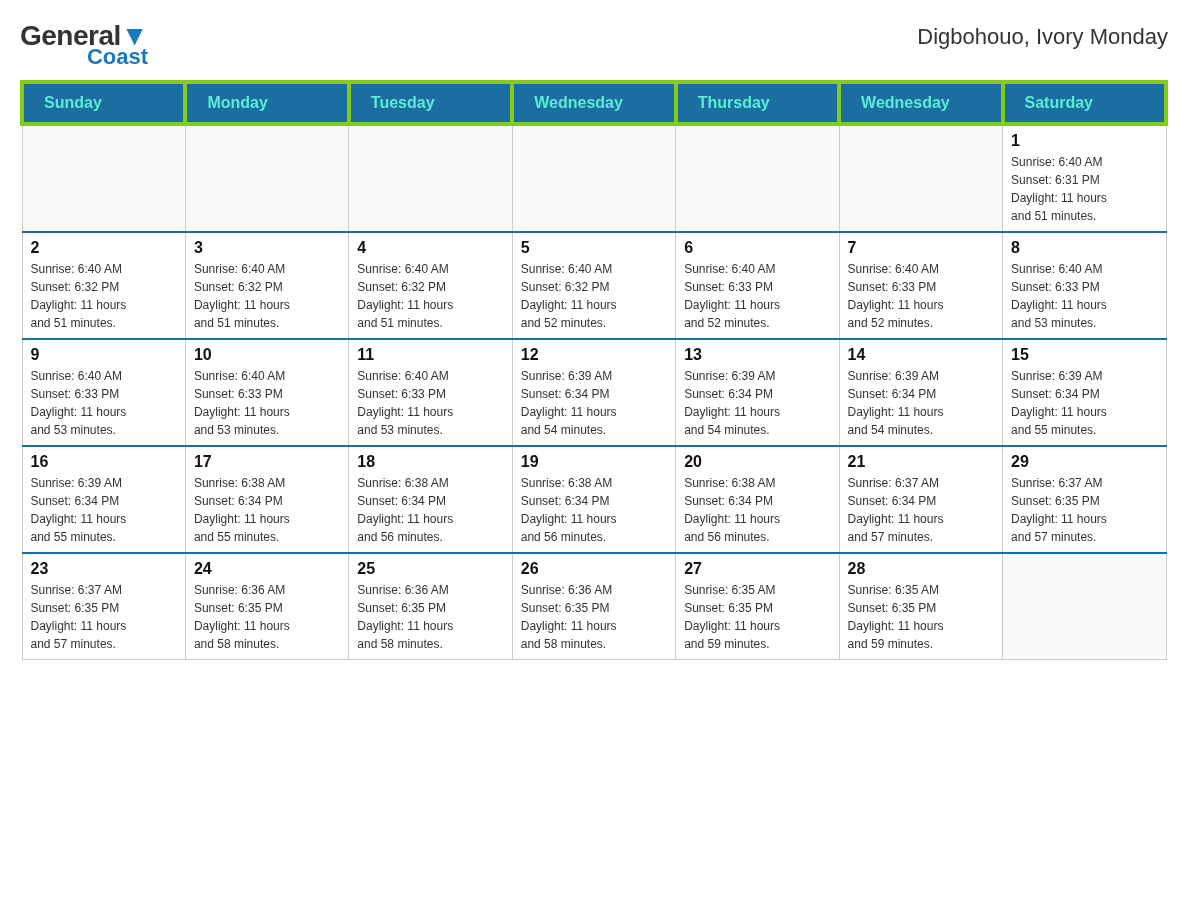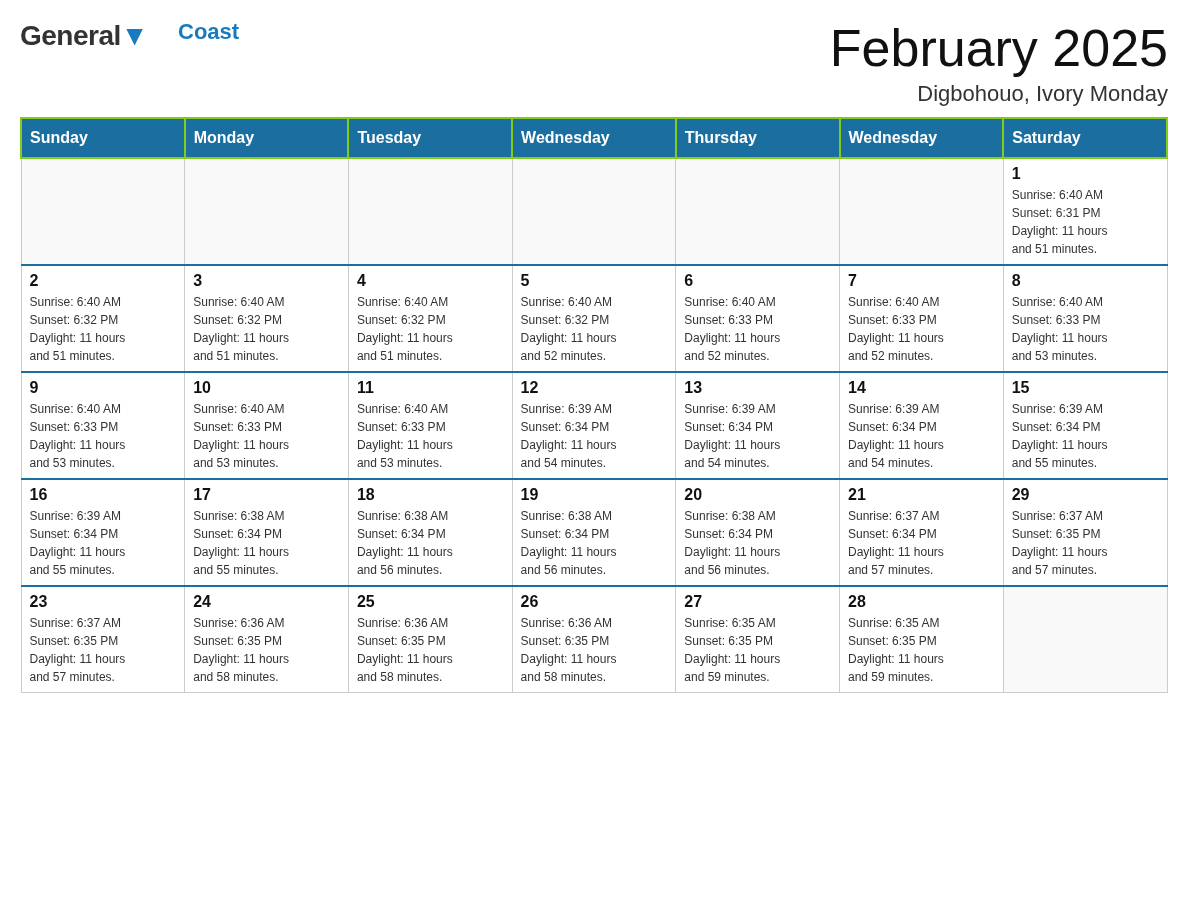--- a/index.html
+++ b/index.html
@@ -11,22 +11,22 @@
       min-height: 918px;
     }
     .header {
       display: flex;
       justify-content: space-between;
       align-items: flex-start;
       margin-bottom: 10px;
     }
     .logo {
       display: flex;
-      flex-direction: row;
-      align-items: center;
+      flex-direction: column;
+      align-items: flex-end;
     }
     .logo-general {
       font-size: 28px;
       font-weight: bold;
       color: #333;
       letter-spacing: -0.5px;
     }
     .logo-general span {
       color: #1a7abf;
     }
@@ -51,26 +51,26 @@
       color: #333;
       margin-top: 4px;
     }
     .calendar {
       width: 100%;
       border-collapse: collapse;
       margin-top: 10px;
     }
     .calendar th {
       background-color: #1a6fa0;
-      color: #ffffff;
+      color: #5eead4;
       font-size: 16px;
       font-weight: bold;
-      padding: 10px 8px;
+      padding: 10px 20px;
       text-align: left;
-      border: 2px solid #84cc16;
+      border: 4px solid #84cc16;
     }
     .calendar td {
       vertical-align: top;
       border: 1px solid #ccc;
       padding: 6px 8px;
       width: calc(100% / 7);
       min-height: 110px;
     }
     .calendar tr.week-row td {
       border-top: 2px solid #1a6fa0;
@@ -94,21 +94,20 @@
 <body>
 
 <div class="header">
   <div class="logo">
     <div class="logo-general">
       General<span>▼</span>
     </div>
     <div class="logo-blue">Coast</div>
   </div>
   <div class="title-section">
-    <div class="month-title">February 2025</div>
     <div class="location">Digbohouo, Ivory Monday</div>
   </div>
 </div>
 
 <table class="calendar">
   <thead>
     <tr>
     <th>Sunday</th>
         <th>Monday</th>
         <th>Tuesday</th>

